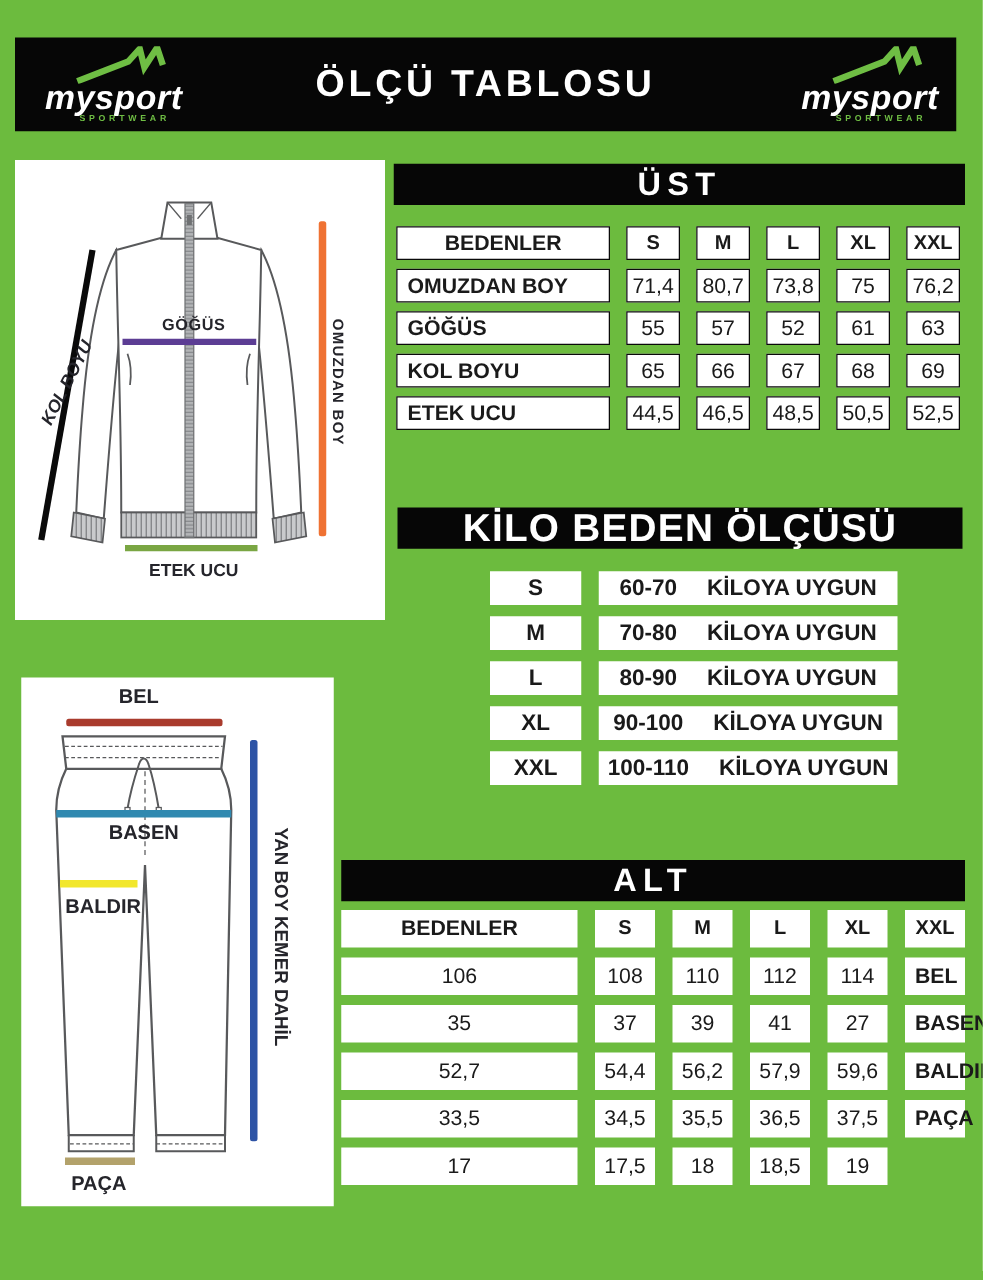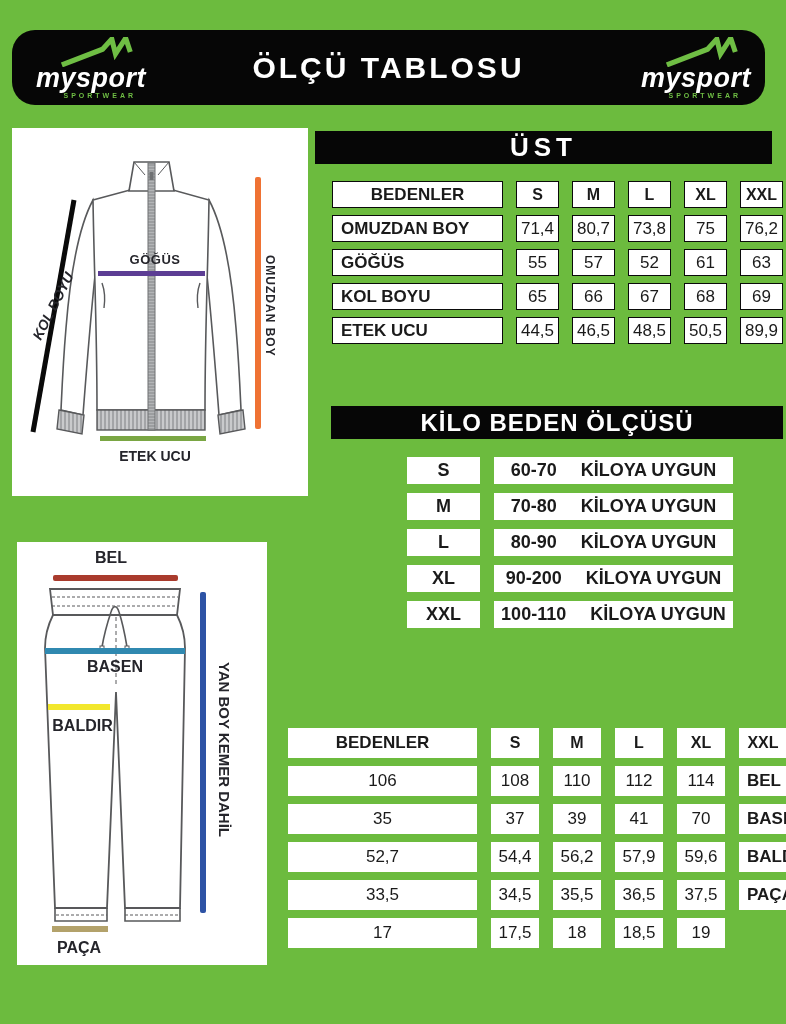--- a/index.html
+++ b/index.html
@@ -1,21 +1,21 @@
 <!DOCTYPE html>
 <html><head>
 <meta charset="utf-8">
 <style>
   html,body{margin:0;padding:0;}
   body{font-family:"Liberation Sans", sans-serif; -webkit-font-smoothing:antialiased;}
   .canvas{position:relative;width:786px;height:1024px;background:#6cbb3e;overflow:hidden;}
 
   
   .header{position:absolute;left:12px;top:30px;width:753px;height:75px;background:#060606;
-          display:flex;align-items:center;justify-content:space-between;padding:0 24px;box-sizing:border-box;border-radius:23px;}
+          display:flex;align-items:center;justify-content:space-between;padding:0 24px;box-sizing:border-box;}
   .logo{display:flex;flex-direction:column;align-items:flex-end;width:100px;}
   .logo svg{display:block;margin-right:2px;}
   .brand{color:#ffffff;font-size:27px;font-weight:bold;font-style:italic;letter-spacing:.5px;line-height:22px;align-self:flex-start;}
   .brand-sub{color:#6fbe44;font-size:7px;font-weight:bold;letter-spacing:3px;margin-top:3px;}
   .page-title{color:#ffffff;font-size:30px;font-weight:bold;letter-spacing:3px;text-align:center;flex:1;}
 
   
   .panel{position:absolute;background:#ffffff;}
   .jacket-panel{left:12px;top:128px;width:296px;height:368px;}
   .pants-panel{left:17px;top:542px;width:250px;height:423px;}
@@ -30,25 +30,25 @@
   .lbl-bel{left:54px;top:7px;width:80px;font-size:16px;}
   .lbl-basen{left:58px;top:116px;width:80px;font-size:16px;}
   .lbl-baldir{left:28px;top:175px;width:75px;font-size:16px;}
   .lbl-paca{left:27px;top:397px;width:70px;font-size:16px;}
   .lbl-yanboy{left:199px;top:120px;height:210px;font-size:15px;writing-mode:vertical-rl;display:flex;align-items:center;}
 
   
   .bar{position:absolute;background:#060606;color:#ffffff;font-weight:bold;
        display:flex;align-items:center;justify-content:center;text-align:center;}
   .ust-bar{left:315px;top:131px;width:457px;height:33px;font-size:26px;letter-spacing:5px;}
-  .kilo-bar{left:331px;top:406px;width:452px;height:33px;font-size:24px;letter-spacing:1px;}
+  .kilo-bar{left:318px;top:406px;width:452px;height:33px;font-size:31px;letter-spacing:1px;}
   .alt-bar{left:273px;top:688px;width:499px;height:33px;font-size:26px;letter-spacing:5px;}
 
   
-  .grid{position:absolute;display:grid;margin-left:15px;}
+  .grid{position:absolute;display:grid;}
   .ust-grid{left:317px;top:181px;grid-template-columns:171px repeat(5,43px);
             column-gap:13px;row-gap:7px;grid-auto-rows:27px;}
   .alt-grid{left:273px;top:728px;grid-template-columns:189px repeat(5,48px);
             column-gap:14px;row-gap:8px;grid-auto-rows:30px;}
   .cell{background:#ffffff;display:flex;align-items:center;justify-content:center;
         font-size:17px;color:#1a1a1a;}
   .ust-grid .cell{border:1px solid #0a0a0a;}
   .cell.col-header{font-weight:bold;font-size:16px;}
   .cell.row-label{font-weight:bold;justify-content:flex-start;padding-left:8px;box-sizing:border-box;}
   .cell.bedenler{justify-content:center;padding-left:0;font-size:17px;}
@@ -152,21 +152,21 @@
       <div class="cell value-cell">65</div>
       <div class="cell value-cell">66</div>
       <div class="cell value-cell">67</div>
       <div class="cell value-cell">68</div>
       <div class="cell value-cell">69</div>
       <div class="cell row-label">ETEK UCU</div>
       <div class="cell value-cell">44,5</div>
       <div class="cell value-cell">46,5</div>
       <div class="cell value-cell">48,5</div>
       <div class="cell value-cell">50,5</div>
-      <div class="cell value-cell">89,9</div>
+      <div class="cell value-cell">52,5</div>
     </div>
 
   <div class="bar kilo-bar">
     <span>KİLO BEDEN ÖLÇÜSÜ</span>
   </div>
   <div class="grid kilo-grid" id="kilo-grid">
       <div class="cell kilo-size">S</div>
       <div class="cell kilo-value">
         <span>60-70</span>
         <span>KİLOYA UYGUN</span>
@@ -176,48 +176,51 @@
         <span>70-80</span>
         <span>KİLOYA UYGUN</span>
       </div>
       <div class="cell kilo-size">L</div>
       <div class="cell kilo-value">
         <span>80-90</span>
         <span>KİLOYA UYGUN</span>
       </div>
       <div class="cell kilo-size">XL</div>
       <div class="cell kilo-value">
-        <span>90-200</span>
+        <span>90-100</span>
         <span>KİLOYA UYGUN</span>
       </div>
       <div class="cell kilo-size">XXL</div>
       <div class="cell kilo-value">
         <span>100-110</span>
         <span>KİLOYA UYGUN</span>
       </div>
     </div>
 
+  <div class="bar alt-bar">
+    <span>ALT</span>
+  </div>
   <div class="grid alt-grid" id="alt-grid">
       <div class="cell col-header bedenler">BEDENLER</div>
       <div class="cell col-header">S</div>
       <div class="cell col-header">M</div>
       <div class="cell col-header">L</div>
       <div class="cell col-header">XL</div>
       <div class="cell col-header">XXL</div>
       <div class="cell value-cell">106</div>
       <div class="cell value-cell">108</div>
       <div class="cell value-cell">110</div>
       <div class="cell value-cell">112</div>
       <div class="cell value-cell">114</div>
       <div class="cell row-label">BEL</div>
       <div class="cell value-cell">35</div>
       <div class="cell value-cell">37</div>
       <div class="cell value-cell">39</div>
       <div class="cell value-cell">41</div>
-      <div class="cell value-cell">70</div>
+      <div class="cell value-cell">27</div>
       <div class="cell row-label">BASEN</div>
       <div class="cell value-cell">52,7</div>
       <div class="cell value-cell">54,4</div>
       <div class="cell value-cell">56,2</div>
       <div class="cell value-cell">57,9</div>
       <div class="cell value-cell">59,6</div>
       <div class="cell row-label">BALDIR</div>
       <div class="cell value-cell">33,5</div>
       <div class="cell value-cell">34,5</div>
       <div class="cell value-cell">35,5</div>

